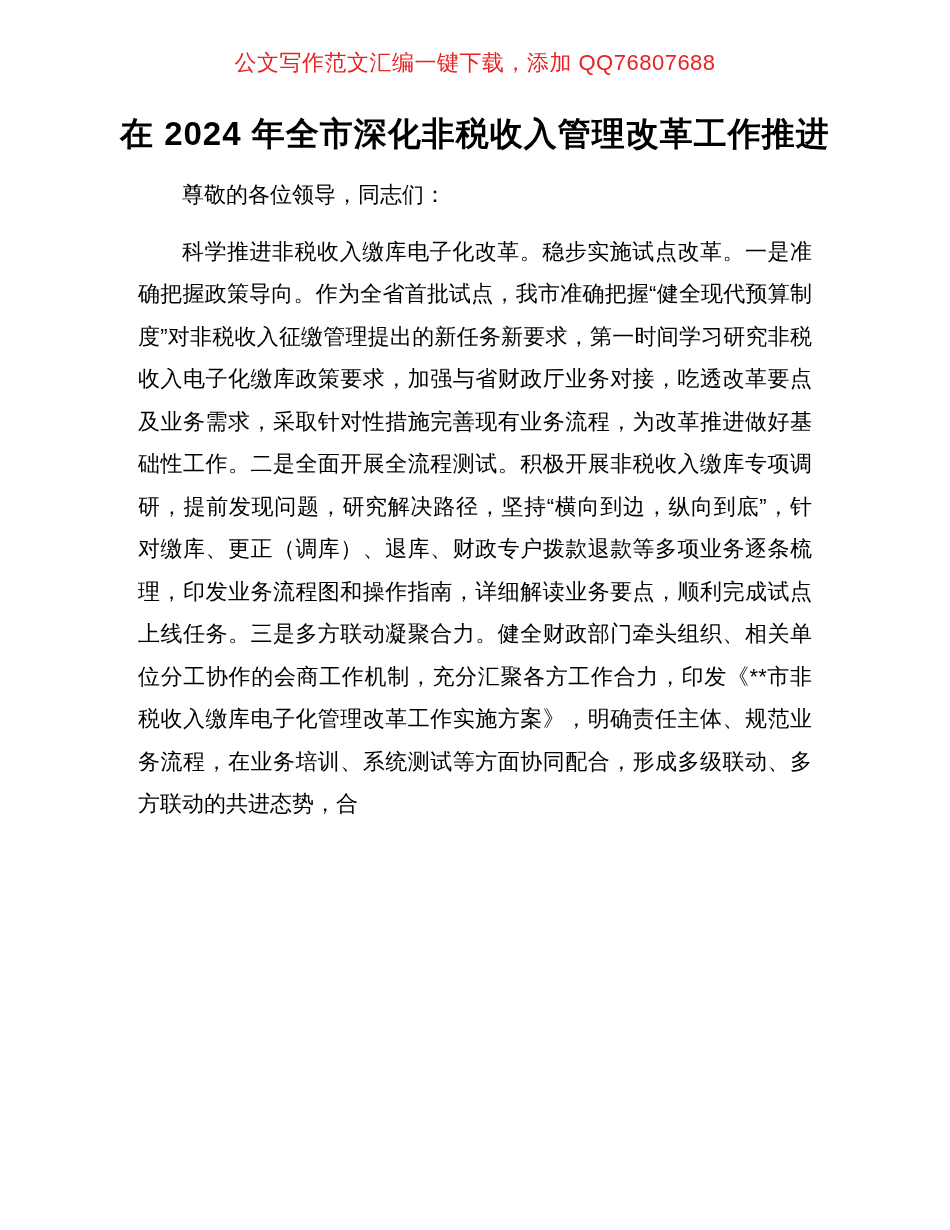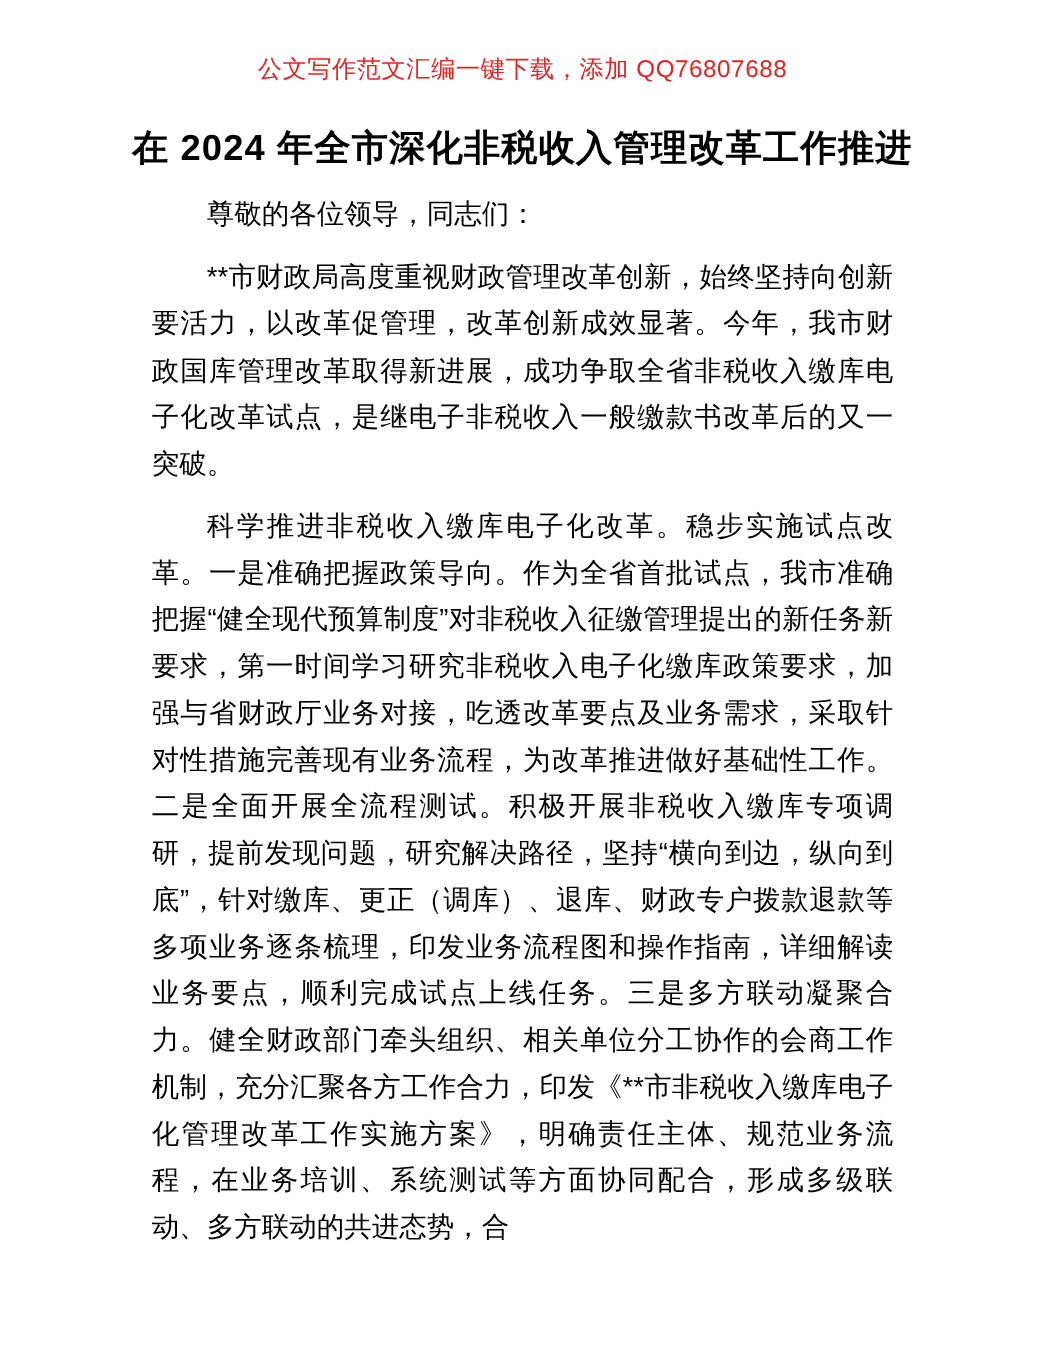--- a/index.html
+++ b/index.html
@@ -30,21 +30,21 @@
     font-size: 33px;
     line-height: 48px;
     font-weight: 700;
     letter-spacing: 1px;
   }
   .title .title-line {
     display: block;
   }
   .doc-body {
     margin: 16px 138px 0 138px;
-    font-size: 25px;
+    font-size: 22px;
     line-height: 42.5px;
     text-align: justify;
     text-justify: inter-ideograph;
   }
   .doc-body p.para {
     margin: 0 0 14px 0;
     text-indent: 2em;
     word-break: break-all;
   }
 </style>
@@ -54,17 +54,16 @@
 <div class="page">
 
   <div class="notice" style="color: rgb(230, 34, 34);">公文写作范文汇编一键下载，添加 QQ76807688</div>
 
   <h1 class="title">
     <span class="title-line">在 2024 年全市深化非税收入管理改革工作推进</span>
   </h1>
 
   <div class="doc-body">
       <p class="para">尊敬的各位领导，同志们：</p>
-      <p class="para">**市财政局高度重视财政管理改革创新，始终坚持向创新要活力，以改革促管理，改革创新成效显著。今年，我市财政国库管理改革取得新进展，成功争取全省非税收入缴库电子化改革试点，是继电子非税收入一般缴款书改革后的又一突破。</p>
       <p class="para">科学推进非税收入缴库电子化改革。稳步实施试点改革。一是准确把握政策导向。作为全省首批试点，我市准确把握“健全现代预算制度”对非税收入征缴管理提出的新任务新要求，第一时间学习研究非税收入电子化缴库政策要求，加强与省财政厅业务对接，吃透改革要点及业务需求，采取针对性措施完善现有业务流程，为改革推进做好基础性工作。二是全面开展全流程测试。积极开展非税收入缴库专项调研，提前发现问题，研究解决路径，坚持“横向到边，纵向到底”，针对缴库、更正（调库）、退库、财政专户拨款退款等多项业务逐条梳理，印发业务流程图和操作指南，详细解读业务要点，顺利完成试点上线任务。三是多方联动凝聚合力。健全财政部门牵头组织、相关单位分工协作的会商工作机制，充分汇聚各方工作合力，印发《**市非税收入缴库电子化管理改革工作实施方案》，明确责任主体、规范业务流程，在业务培训、系统测试等方面协同配合，形成多级联动、多方联动的共进态势，合</p>
     </div>
 
 </div>
 
 </body></html>

